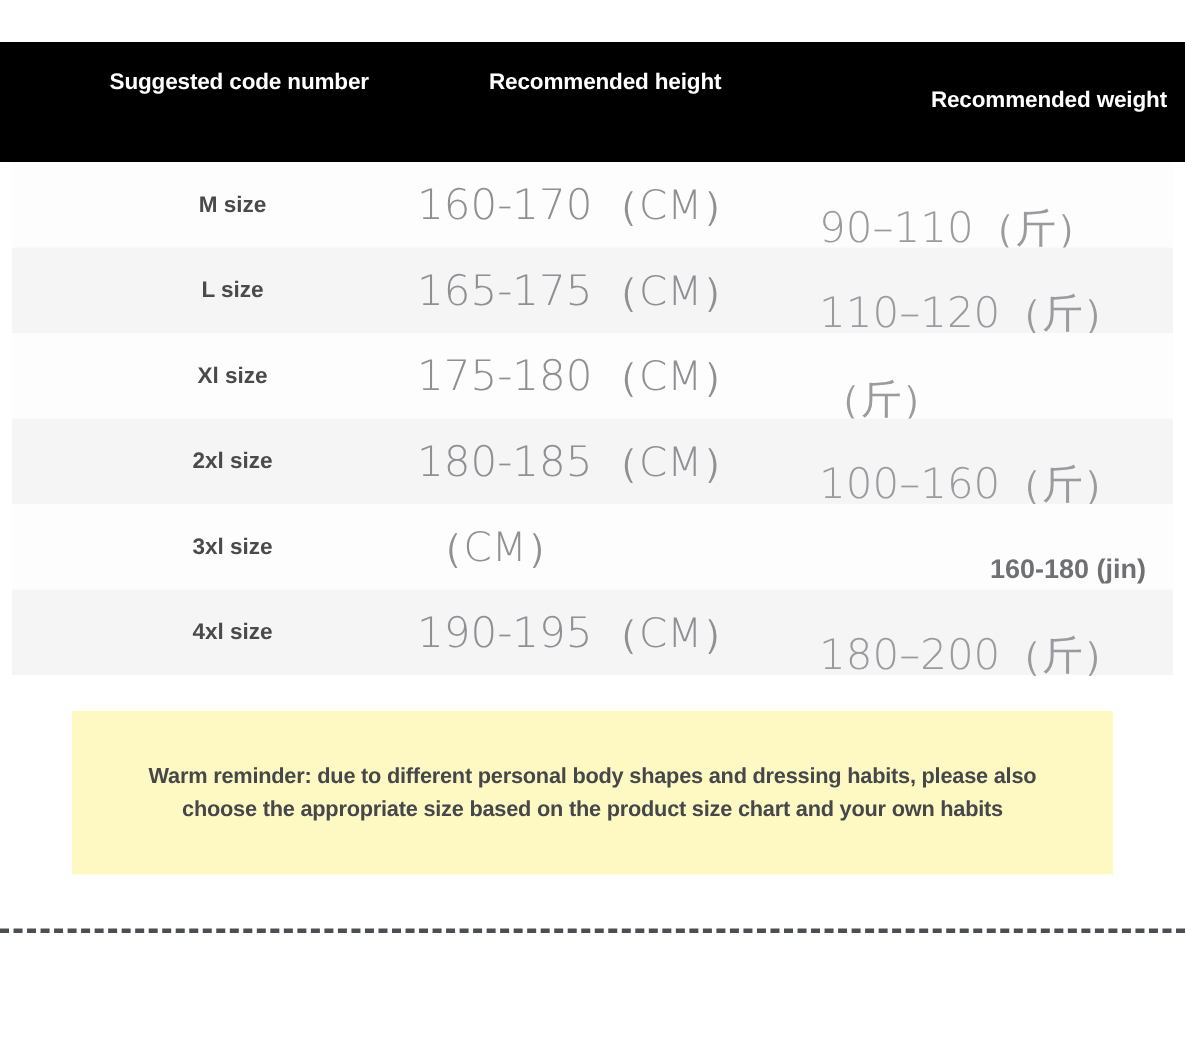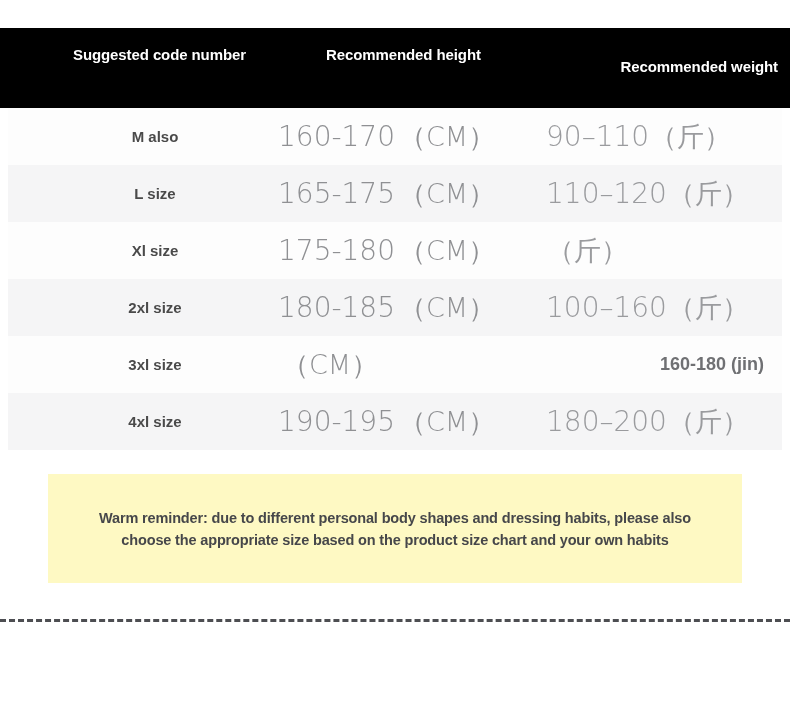--- a/index.html
+++ b/index.html
@@ -116,20 +116,21 @@
 
   
   .c-weight {
     left: 546px;
     width: 236px;
     justify-content: flex-start;
     color: #9a9b9e;
     font-size: 28px;
     font-weight: 300;
     font-family: "DejaVu Sans", "Liberation Sans", sans-serif;
+    margin-top: 15px;
   }
   .c-weight .unit {
     margin-left: 1px;
     font-size: 27px;
   }
 
   
   .c-weight.patched {
     left: 546px;
     width: 236px;
@@ -191,21 +192,21 @@
 
 <div class="header-band">
   <div class="hdr-cell hdr-code">Suggested code number</div>
   <div class="hdr-cell hdr-height">Recommended height</div>
   <div class="hdr-cell hdr-weight">Recommended weight</div>
 </div>
 
 <div class="rows" id="rows-container">
     <div class="row odd">
       <div class="row-bg"></div>
-      <div class="cell c-size">M also</div>
+      <div class="cell c-size">M size</div>
       <div class="cell c-height">
         <span>160-170</span>
         <span class="unit">（CM）</span>
       </div>
       <div class="cell c-weight">
         <span>90–110</span>
         <span class="unit">（斤）</span>
       </div>
     </div>
     <div class="row even">

